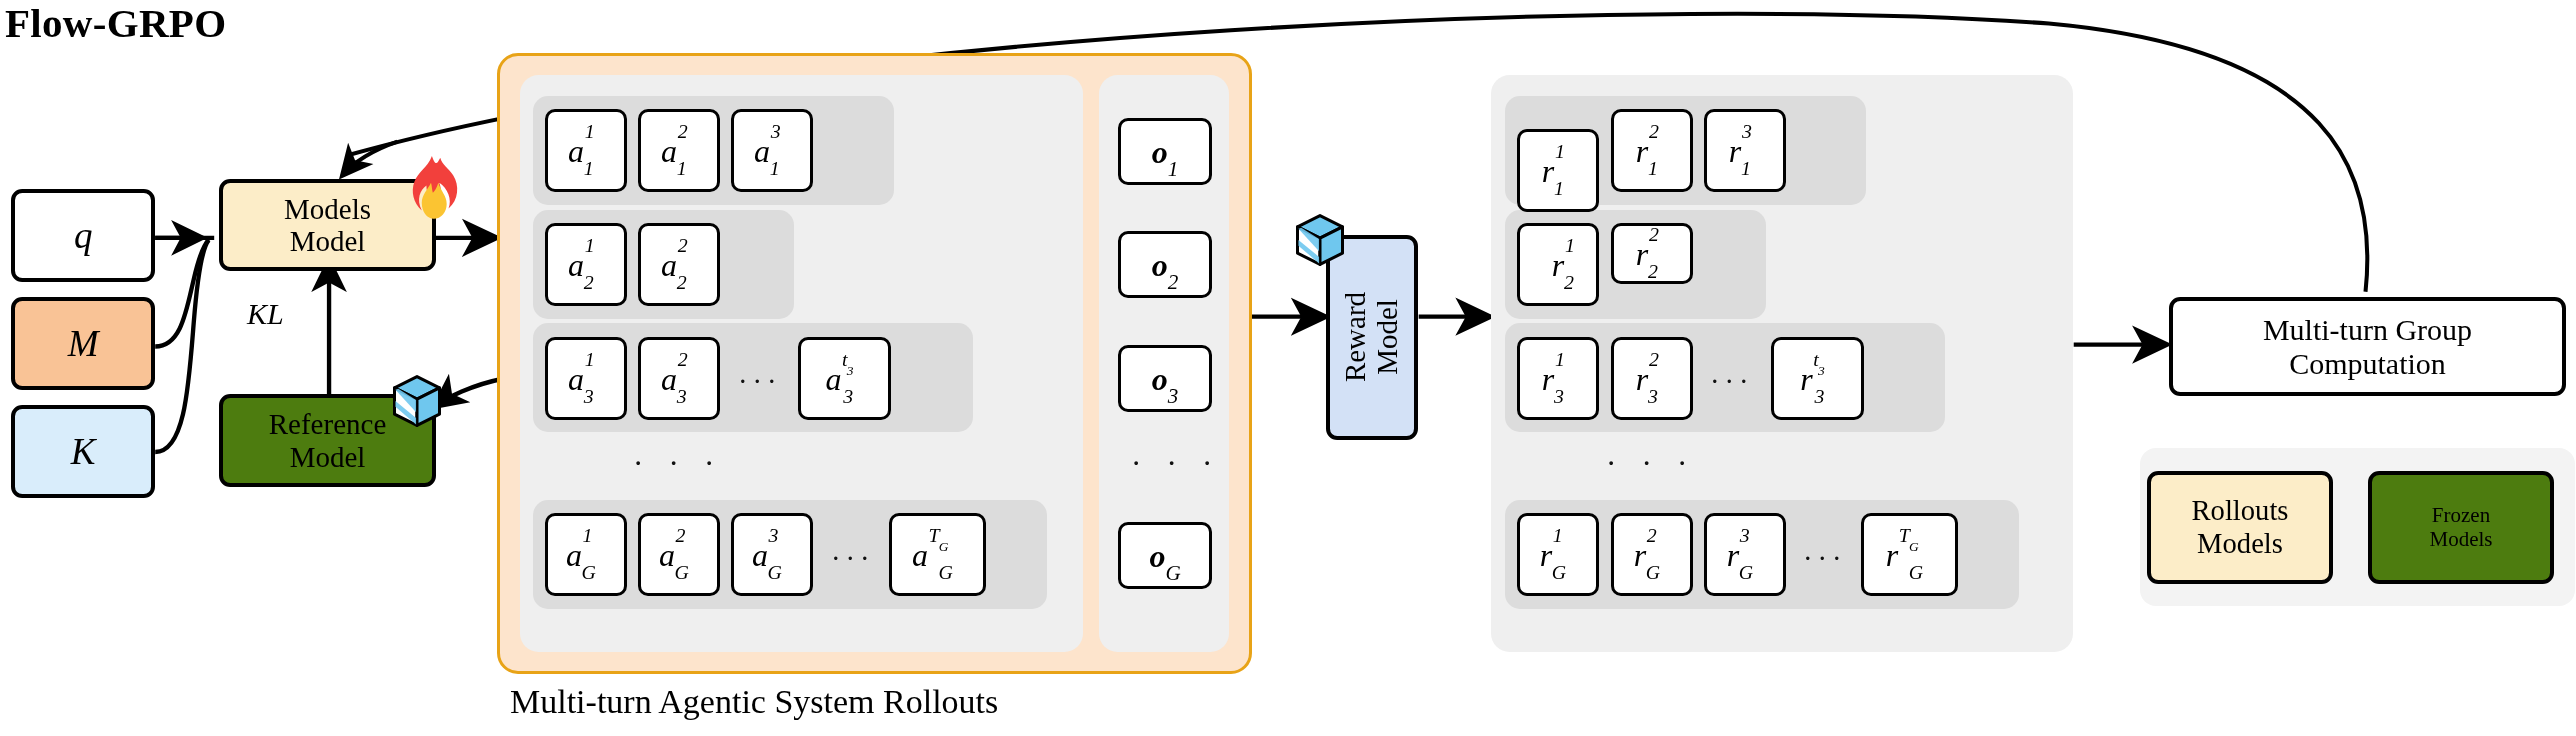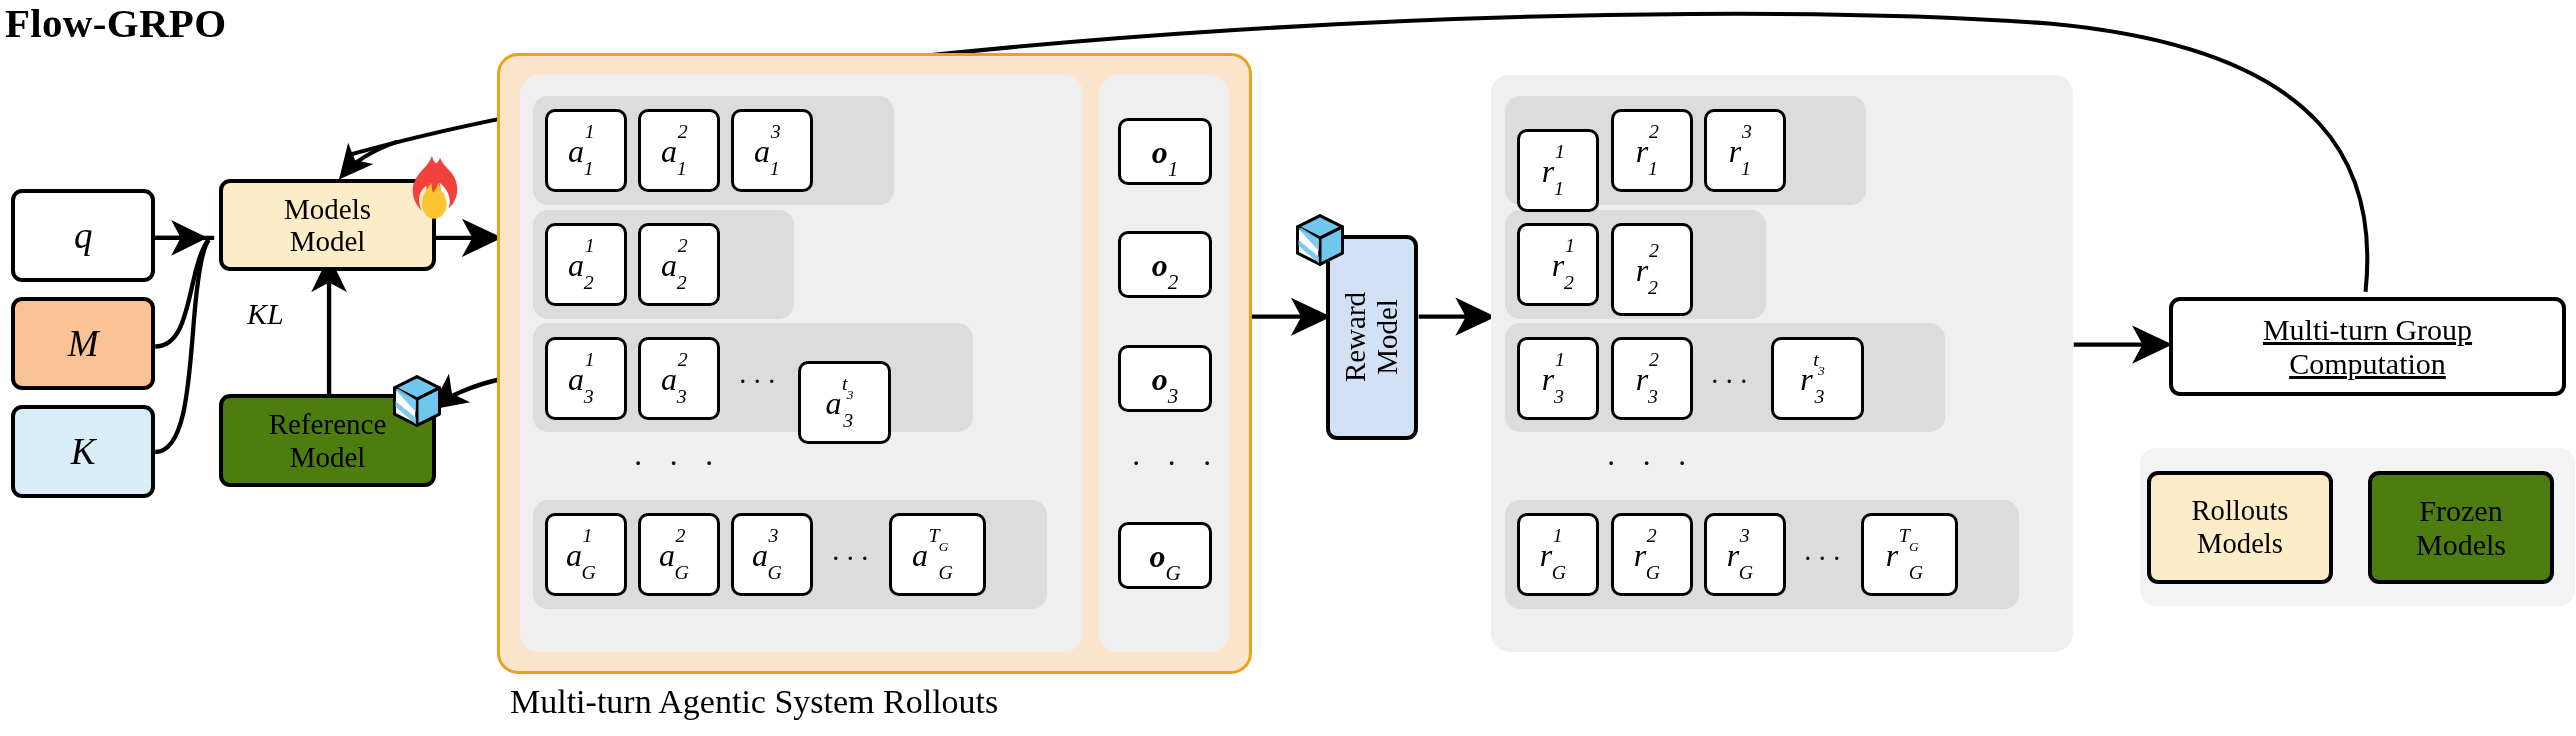--- a/index.html
+++ b/index.html
@@ -180,21 +180,21 @@
     <span class="sym">a<sup>2</sup><sub>2</sub></span>
     </div>
 
   <div class="chip" style="left:545px;top:337px;width:82px;height:83px;">
     <span class="sym">a<sup>1</sup><sub>3</sub></span>
     </div>
   <div class="chip" style="left:638px;top:337px;width:82px;height:83px;">
     <span class="sym">a<sup>2</sup><sub>3</sub></span>
     </div>
   <div class="dots" style="left:738px;top:368px;">···</div>
-  <div class="chip" style="left:798px;top:337px;width:93px;height:83px;margin-top:24px;">
+  <div class="chip" style="left:798px;top:337px;width:93px;height:83px;">
     <span class="sym">a<sup>t<sub>3</sub></sup><sub>3</sub></span>
     </div>
 
   <div class="vdots" style="left:633px;top:448px;">· · ·</div>
 
   <div class="chip" style="left:545px;top:513px;width:82px;height:83px;">
     <span class="sym">a<sup>1</sup><sub>G</sub></span>
     </div>
   <div class="chip" style="left:638px;top:513px;width:82px;height:83px;">
     <span class="sym">a<sup>2</sup><sub>G</sub></span>
@@ -252,21 +252,21 @@
   <div class="chip" style="left:1611px;top:109px;width:82px;height:83px;">
     <span class="sym">r<sup>2</sup><sub>1</sub></span>
     </div>
   <div class="chip" style="left:1704px;top:109px;width:82px;height:83px;">
     <span class="sym">r<sup>3</sup><sub>1</sub></span>
     </div>
 
   <div class="chip" style="left:1517px;top:223px;width:82px;height:83px;padding-left:20px;">
     <span class="sym">r<sup>1</sup><sub>2</sub></span>
     </div>
-  <div class="chip" style="left:1611px;top:223px;width:82px;height:93px;">
+  <div class="chip" style="left:1611px;top:223px;width:82px;height:61px;">
     <span class="sym">r<sup>2</sup><sub>2</sub></span>
     </div>
 
   <div class="chip" style="left:1517px;top:337px;width:82px;height:83px;">
     <span class="sym">r<sup>1</sup><sub>3</sub></span>
     </div>
   <div class="chip" style="left:1611px;top:337px;width:82px;height:83px;">
     <span class="sym">r<sup>2</sup><sub>3</sub></span>
     </div>
   <div class="dots" style="left:1710px;top:368px;">···</div>
@@ -283,29 +283,29 @@
     <span class="sym">r<sup>2</sup><sub>G</sub></span>
     </div>
   <div class="chip" style="left:1704px;top:513px;width:82px;height:83px;">
     <span class="sym">r<sup>3</sup><sub>G</sub></span>
     </div>
   <div class="dots" style="left:1803px;top:545px;">···</div>
   <div class="chip" style="left:1861px;top:513px;width:97px;height:83px;">
     <span class="sym">r<sup>T<sub>G</sub></sup><sub>G</sub></span>
     </div>
 
-  <div class="box" style="left:2169px;top:297px;width:397px;height:99px;flex-direction:column;font-size:30px;text-decoration:underline;">
+  <div class="box" style="left:2169px;top:297px;width:397px;height:99px;flex-direction:column;font-size:30px;">
     <span>Multi-turn Group</span>
     <span>Computation</span>
   </div>
 
   <div class="legend" style="left:2140px;top:448px;width:435px;height:158px;"></div>
   <div class="box yellow" style="left:2147px;top:471px;width:186px;height:113px;flex-direction:column;font-size:28.6px;border-width:4.3px;">
     <span>Rollouts</span>
     <span>Models</span>
   </div>
-  <div class="box blue" style="left:2368px;top:471px;width:186px;height:113px;flex-direction:column;font-size:30px;border-width:4.3px;">
+  <div class="box blue" style="left:2368px;top:471px;width:186px;height:113px;flex-direction:column;font-size:21px;border-width:4.3px;">
     <span>Frozen</span>
     <span>Models</span>
   </div>
 
 </div>
 
 
 </body></html>

